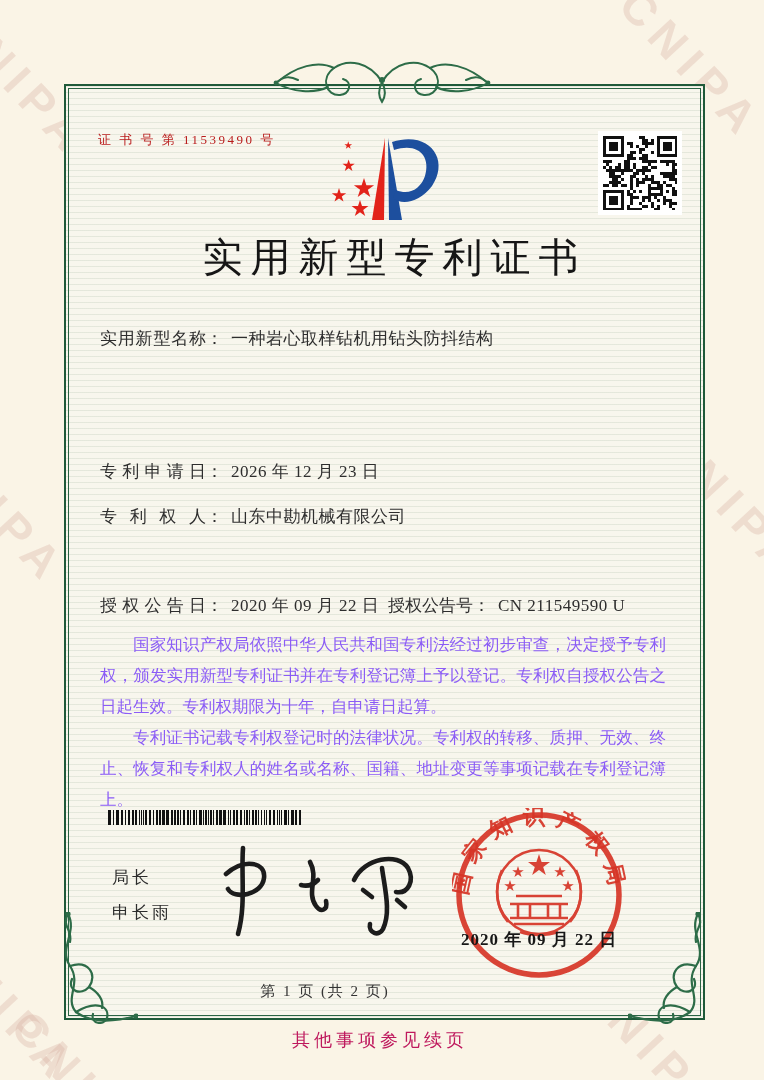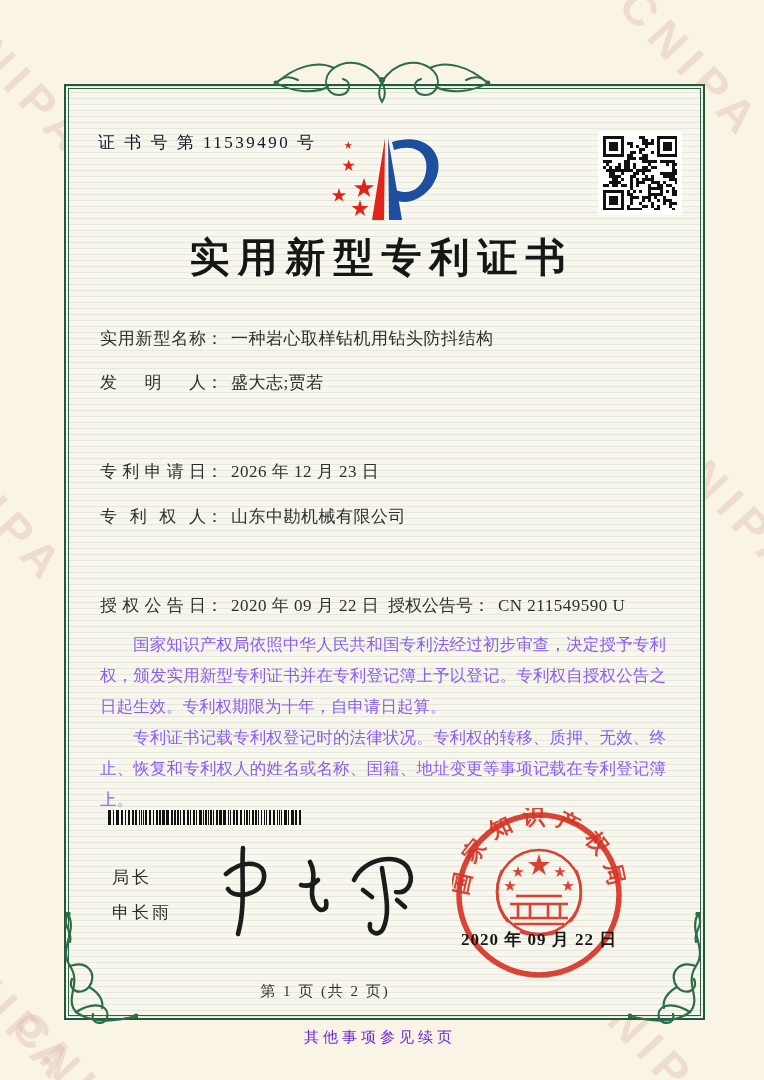--- a/index.html
+++ b/index.html
@@ -32,31 +32,31 @@
         rgba(249,248,240,0.0) 1px, rgba(249,248,240,0.0) 6px),
       #f8f6ed;
   }
   .frame-inner{
     position:absolute;inset:2px;border:1px solid #2a6444;pointer-events:none;
   }
   .orn{position:absolute;z-index:3;}
   
   .cert-no{
     position:absolute;left:98px;top:131px;z-index:2;
-    font-size:17px;letter-spacing:2.5px;color:#0f172a;
+    font-size:13px;letter-spacing:2.5px;color:#b91c1c;
   }
   .logo{position:absolute;left:314px;top:126px;width:144px;height:108px;z-index:2;}
   .qr{
     position:absolute;left:598px;top:131px;width:84px;height:84px;z-index:2;
     background:#ffffff;
   }
   .qr svg{position:absolute;left:5px;top:5px;}
   .title{
-    position:absolute;left:63px;width:637px;top:230px;z-index:2;
-    text-align:center;font-size:40px;font-weight:bold;
+    position:absolute;left:76px;width:637px;top:230px;z-index:2;
+    text-align:center;font-size:40px;font-weight:normal;
     letter-spacing:8px;color:#161616;white-space:nowrap;
   }
   
   .frow{
     position:absolute;left:100px;width:575px;z-index:2;
     font-size:17px;color:#2e2e2e;white-space:nowrap;
   }
   .flabel{
     display:inline-block;width:106px;vertical-align:bottom;
     text-align:justify;text-align-last:justify;
@@ -80,21 +80,21 @@
     position:absolute;left:448px;top:928px;width:182px;z-index:4;
     text-align:center;font-size:17px;font-weight:bold;color:#171717;
     letter-spacing:1px;white-space:nowrap;
   }
   .page-info{
     position:absolute;left:64px;width:522px;top:982px;z-index:2;
     text-align:center;font-size:15px;letter-spacing:2px;color:#333;
   }
   .continuation{
     position:absolute;left:0;width:760px;top:1028px;z-index:2;
-    text-align:center;font-size:15px;letter-spacing:4px;color:#6d28d9;
+    text-align:center;font-size:18px;letter-spacing:4px;color:#be185d;
   }
 </style>
 </head>
 <body>
 
 <div class="paper">
 
   <span class="wm" style="left:-25px;top:-5px">CNIPA</span>
   <span class="wm" style="left:648px;top:-22px">CNIPA</span>
   <span class="wm big" style="left:428px;top:283px">CNIPA</span>
@@ -396,23 +396,20 @@
         <rect x="18" y="54" width="3" height="21" fill="#111"></rect>
         <rect x="6" y="60" width="9" height="9" fill="#111"></rect>
       </svg>
   </div>
 
   <div class="title">实用新型专利证书</div>
 
   <div class="frow" style="top:327px">
     <span class="flabel">实用新型名称</span><span class="fcolon">：</span><span class="fvalue">一种岩心取样钻机用钻头防抖结构</span>
   </div>
-  <div class="frow" style="top:371px">
-    <span class="flabel">发明人</span><span class="fcolon">：</span><span class="fvalue">盛大志;贾若</span>
-  </div>
   <div class="frow" style="top:460px">
     <span class="flabel">专利申请日</span><span class="fcolon">：</span><span class="fvalue">2026 年 12 月 23 日</span>
   </div>
   <div class="frow" style="top:505px">
     <span class="flabel">专利权人</span><span class="fcolon">：</span><span class="fvalue">山东中勘机械有限公司</span>
   </div>
   <div class="frow" style="top:594px">
     <span>
       <span class="flabel">授权公告日</span><span class="fcolon">：</span><span class="fvalue">2020 年 09 月 22 日</span>
     </span>

